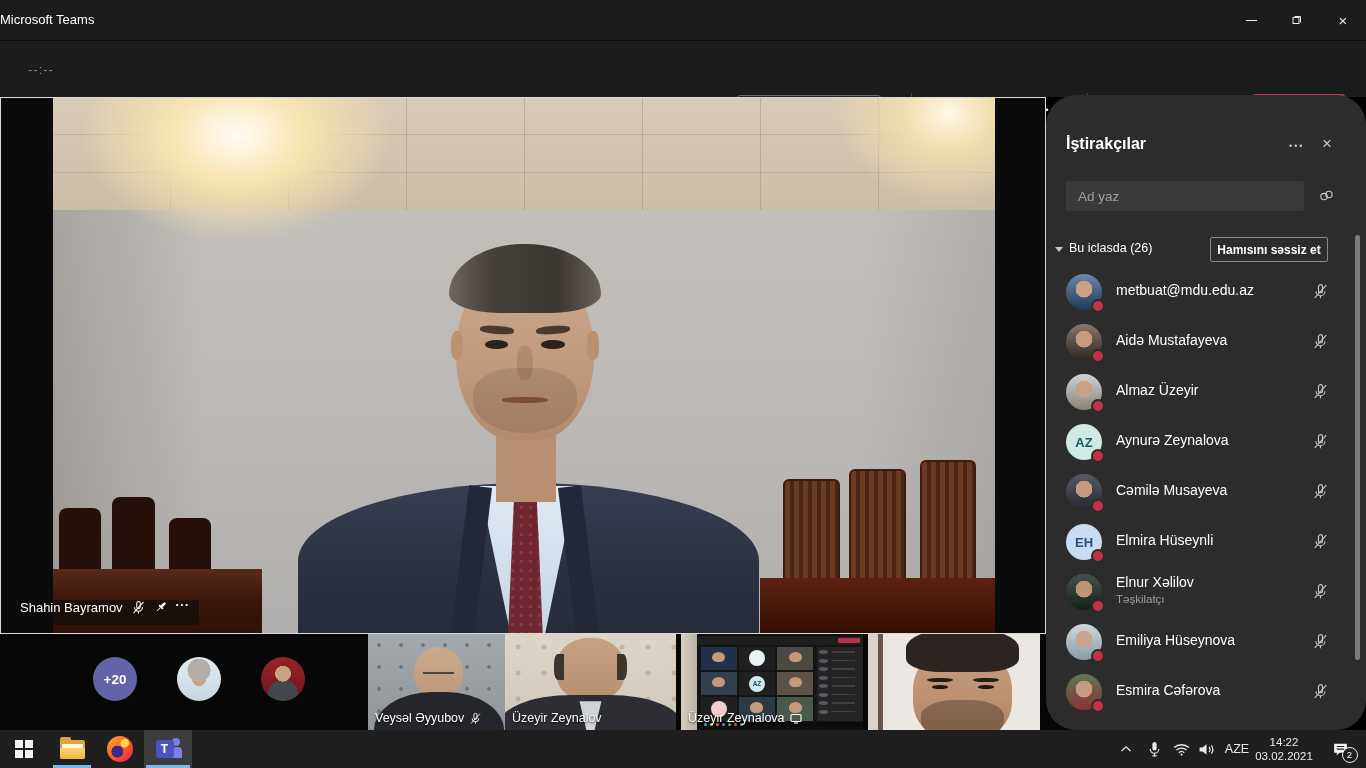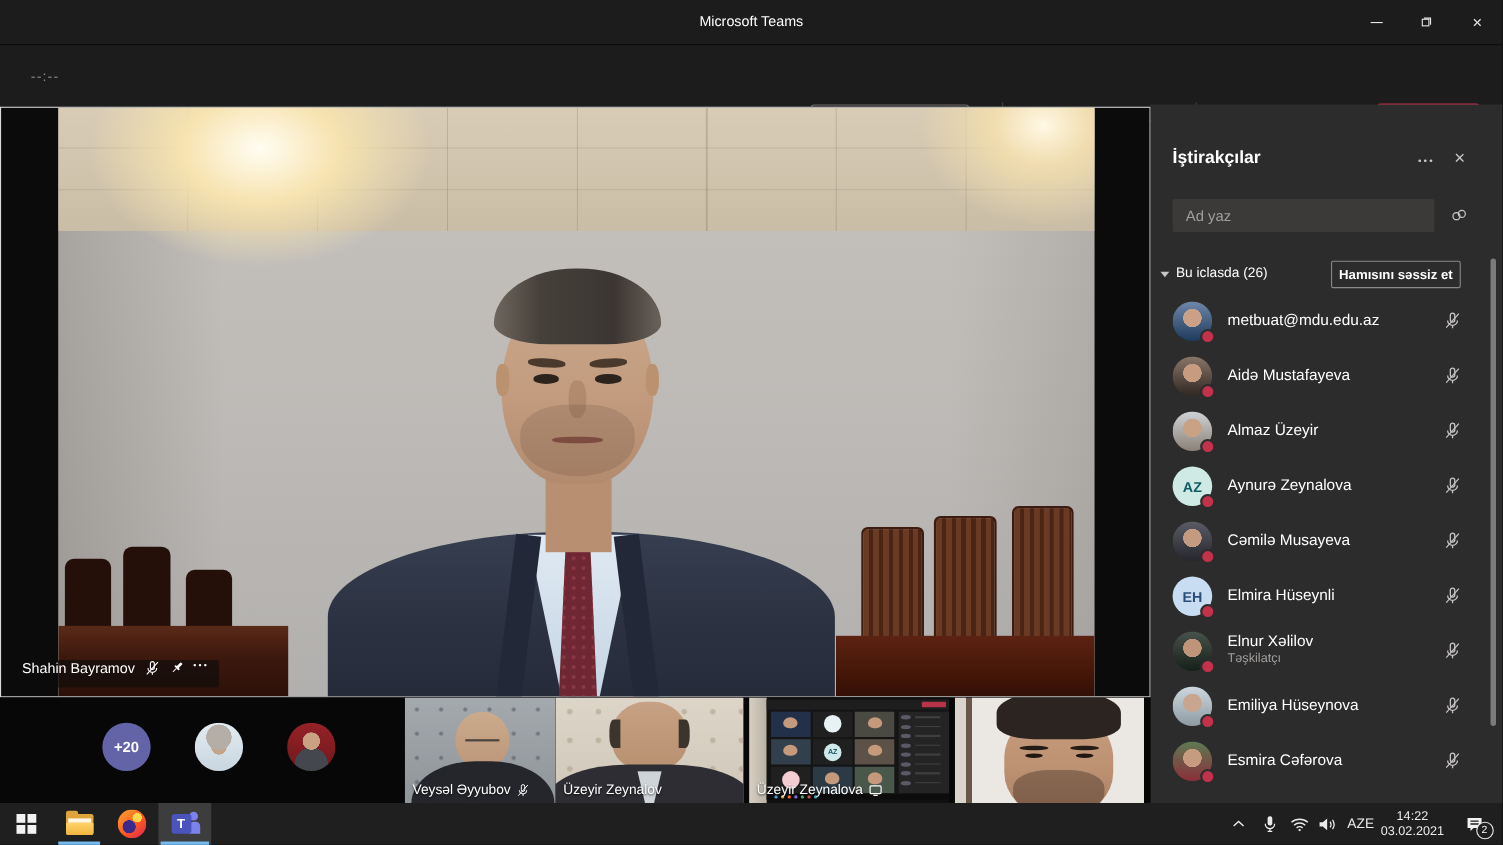--- a/index.html
+++ b/index.html
@@ -2,21 +2,21 @@
 <html><head>
 <meta charset="utf-8">
 <style>
   * { margin:0; padding:0; box-sizing:border-box; }
   html,body { width:1366px; height:768px; overflow:hidden; background:#000;
     font-family:"Liberation Sans","DejaVu Sans",sans-serif; -webkit-font-smoothing:antialiased; }
   svg { display:block; }
 
   
   #titlebar { position:absolute; left:0; top:0; width:1366px; height:40px; background:#1d1c1c; }
-  #titlebar .t-title { position:absolute; left:0; right:0; top:12px; text-align:center;
+  #titlebar .t-title { position:absolute; left:0; right:0; top:12px; 
     color:#ffffff; font-size:13px; }
   .win-ctrls { position:absolute; right:0; top:0; height:40px; display:flex; }
   .win-btn { width:46px; height:40px; display:flex; align-items:center; justify-content:center; color:#e8e8e8; }
   .min-glyph { width:11px; height:1px; background:#e8e8e8; }
 
   
   #callbar { position:absolute; left:0; top:40px; width:1366px; height:57px; background:#1d1c1c;
     border-top:1px solid #0c0c0c; }
   #timer { position:absolute; left:28px; top:21px; color:#8a8886; font-size:13px; letter-spacing:1px; }
   #req-btn { position:absolute; left:737px; top:54px; width:144px; height:31px; background:#242323;
@@ -183,21 +183,21 @@
     background:linear-gradient(180deg,#c89c7e 0%,#bd9273 55%,#a97f63 100%);
     border-radius:46% 46% 40% 40%; }
   .t4-brow { position:absolute; top:34%; width:26%; height:5%; background:#241c16; border-radius:40%; }
   .t4-brow.l { left:14%; } .t4-brow.r { right:14%; }
   .t4-eye { position:absolute; top:42%; width:16%; height:4%; background:#1e1712; border-radius:50%; }
   .t4-eye.l { left:19%; } .t4-eye.r { right:19%; }
   .t4-stubble { position:absolute; left:8%; top:58%; width:84%; height:42%;
     background:rgba(55,40,32,.38); border-radius:40% 40% 46% 46%; }
 
   
-  #panel { position:absolute; left:1046px; top:95px; width:320px; height:635px; background:#2d2c2c; }
+  #panel { position:absolute; left:1046px; top:95px; width:320px; height:635px; background:#2d2c2c;border-radius:30px; }
   #pn-title { position:absolute; left:20px; top:40px; color:#fff; font-size:16px; font-weight:700; }
   #pn-more { position:absolute; left:243px; top:46px; color:#c8c6c4; font-size:9px; letter-spacing:2px; }
   #pn-close { position:absolute; left:276px; top:40px; color:#c8c6c4; font-size:17px; line-height:17px; }
   #pn-search { position:absolute; left:20px; top:86px; width:238px; height:30px; background:#3b3a39;
     border-radius:2px; }
   #pn-search input { width:100%; height:100%; background:transparent; border:none; outline:none;
     color:#d0cecc; font-size:13.5px; padding:0 12px; font-family:inherit; }
   #pn-search input::placeholder { color:#a19f9d; }
   #pn-link { position:absolute; left:272px; top:92px; color:#c8c6c4; }
   .caret { position:absolute; left:9px; top:152px; width:0; height:0;

